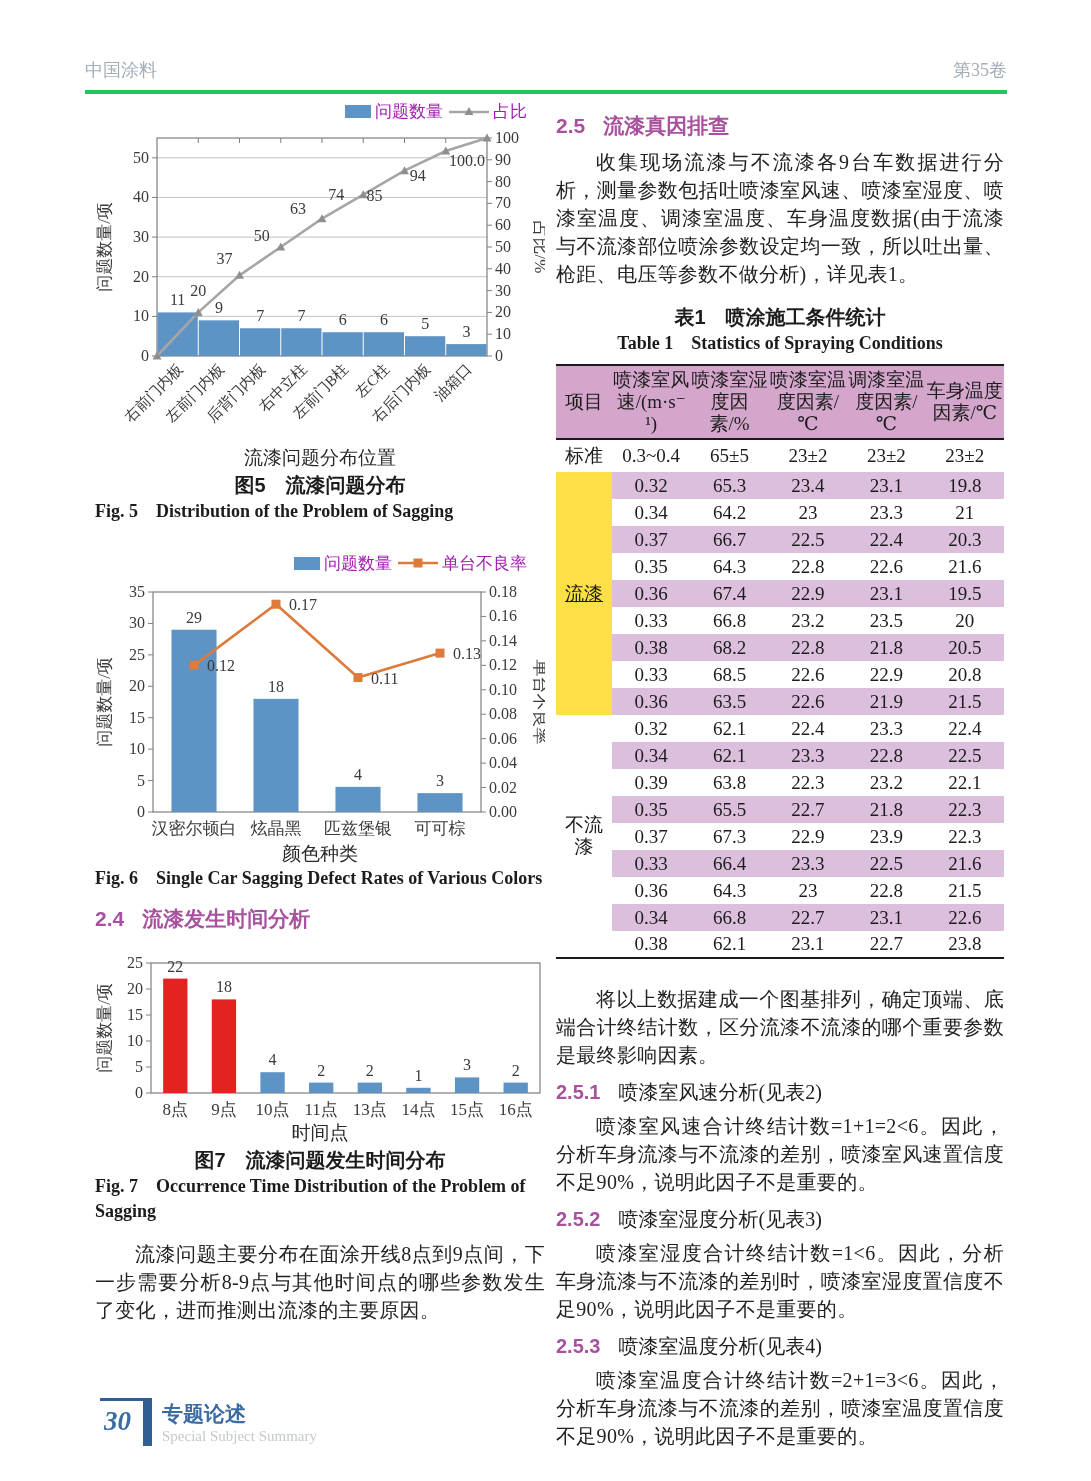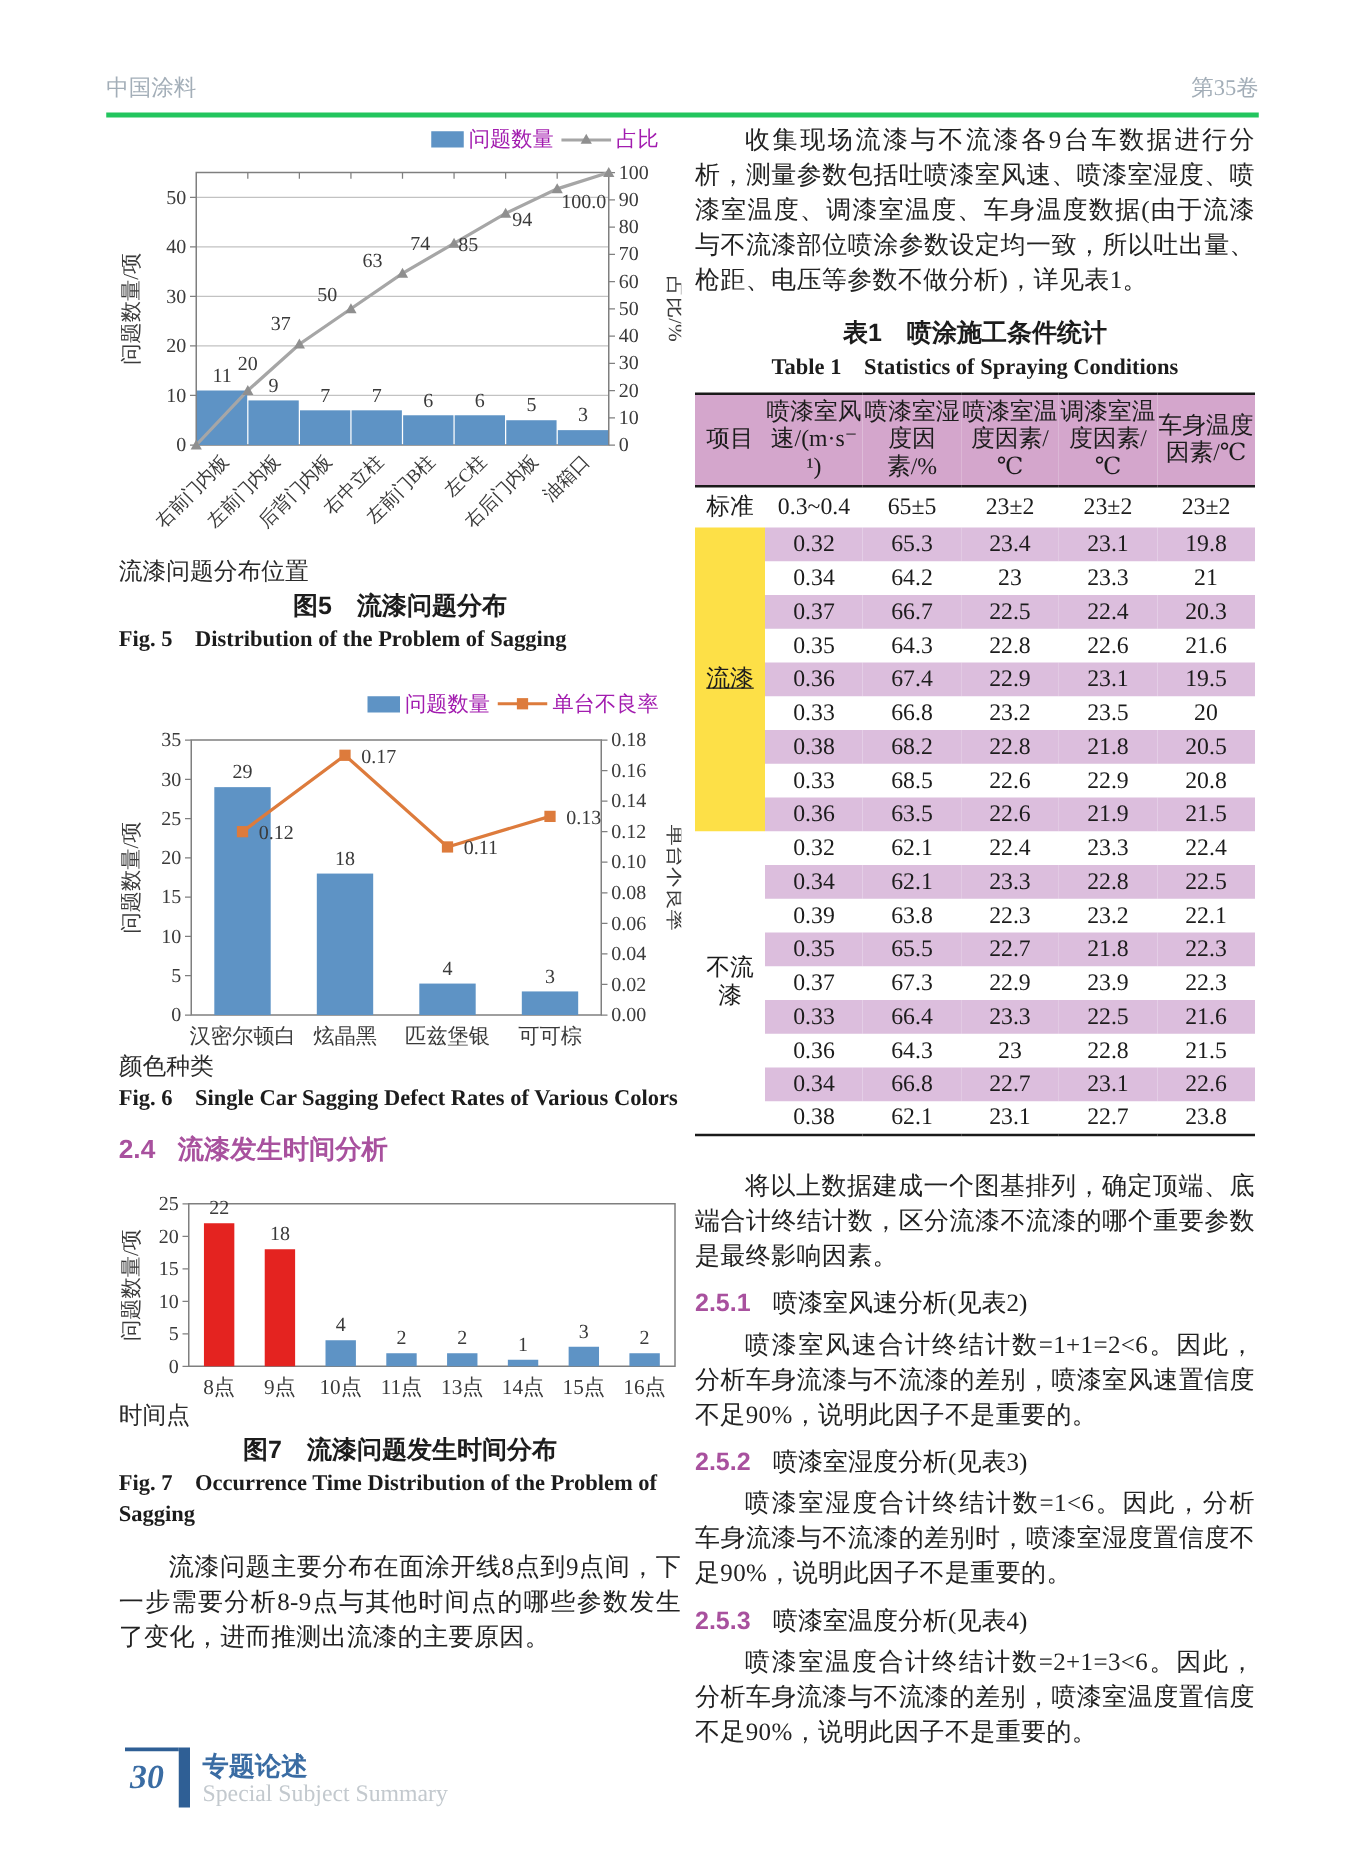--- a/index.html
+++ b/index.html
@@ -25,21 +25,21 @@
   .subhead .num { font-family:"Liberation Sans","DejaVu Sans",sans-serif;
     font-weight:bold; color:#a8519e; margin-right:18px; }
   .subhead .stitle { color:#1c1c1c; }
   
   figure { width:100%; margin:0; }
   .legend { display:flex; justify-content:flex-end; align-items:center;
     gap:6px; font-size:17px; color:#a21caf; padding-right:18px; height:26px; }
   .lg-item { display:flex; align-items:center; gap:4px; }
   .sw-bar { display:inline-block; width:26px; height:13px; background:#5e93c5; }
   svg.plot { display:block; margin:0 auto; }
-  .xlabel { text-align:left; font-size:19px; color:#2a2a2a; line-height:24px; }
+  .xlabel { text-align:center; font-size:19px; color:#2a2a2a; line-height:24px; }
   .cap-cn { text-align:center; font-family:"Liberation Sans","DejaVu Sans",sans-serif;
     font-weight:bold; font-size:20px; line-height:27px; margin-top:2px; }
   .cap-en { text-align:left; font-weight:bold; font-size:18px; line-height:25px; }
   
   .tbl-title-cn { text-align:center; font-family:"Liberation Sans","DejaVu Sans",sans-serif;
     font-weight:bold; font-size:20px; line-height:27px; margin-top:16px; }
   .tbl-title-en { text-align:center; font-weight:bold; font-size:18px; line-height:25px;
     margin-bottom:8px; }
   #t1 { width:100%; border-collapse:collapse; table-layout:fixed; font-size:19px;
     border-top:2.5px solid #1a1a1a; border-bottom:2.5px solid #1a1a1a; }
@@ -52,21 +52,21 @@
   #t1 tr.pr td { background:#dcbedd; }
   #t1 th.glab-purple { background:#fde047;text-decoration:underline; }
   
   .footer { position:absolute; left:100px; top:1398px; display:flex; align-items:flex-start; }
   .pageno-box { border-top:3px solid #2f5f95; padding:5px 12px 0 4px; }
   .pageno { font-style:italic; font-weight:bold; font-size:27px; color:#3a6ca3; }
   .vbar { width:9px; height:48px; background:#2f5f95; margin-right:10px; }
   .ftext { padding-top:4px; }
   .ft-cn { font-family:"Liberation Sans","DejaVu Sans",sans-serif; font-weight:bold;
     font-size:21px; color:#3a6ca3; line-height:24px; }
-  .ft-en { font-size:19px; color:#c3c9ce; line-height:20px; } .mt16 { margin-top:16px; } .mt26 { margin-top:26px; }
+  .ft-en { font-size:15px; color:#c3c9ce; line-height:20px; } .mt16 { margin-top:16px; } .mt26 { margin-top:26px; }
 </style>
 </head>
 <body>
 
 <div class="runhead">
   <span>中国涂料</span>
   <span>第35卷</span>
 </div>
 
 <div class="col-left">
@@ -311,20 +311,23 @@
     <div class="xlabel">时间点</div>
     <div class="cap-cn">图7　流漆问题发生时间分布</div>
     <div class="cap-en">Fig. 7　Occurrence Time Distribution of the Problem of Sagging</div>
   </figure>
 
   <p class="para mt16">流漆问题主要分布在面涂开线8点到9点间，下一步需要分析8-9点与其他时间点的哪些参数发生了变化，进而推测出流漆的主要原因。</p>
 </div>
 
 <div class="col-right">
 
+  <div class="sechead">
+    <span class="num">2.5</span><span>流漆真因排查</span>
+  </div>
   <p class="para">收集现场流漆与不流漆各9台车数据进行分析，测量参数包括吐喷漆室风速、喷漆室湿度、喷漆室温度、调漆室温度、车身温度数据(由于流漆与不流漆部位喷涂参数设定均一致，所以吐出量、枪距、电压等参数不做分析)，详见表1。</p>
 
   <div class="tbl-title-cn">表1　喷涂施工条件统计</div>
   <div class="tbl-title-en">Table 1　Statistics of Spraying Conditions</div>
   <table id="t1">
       <colgroup>
         <col class="c0">
         <col>
         <col>
         <col>

